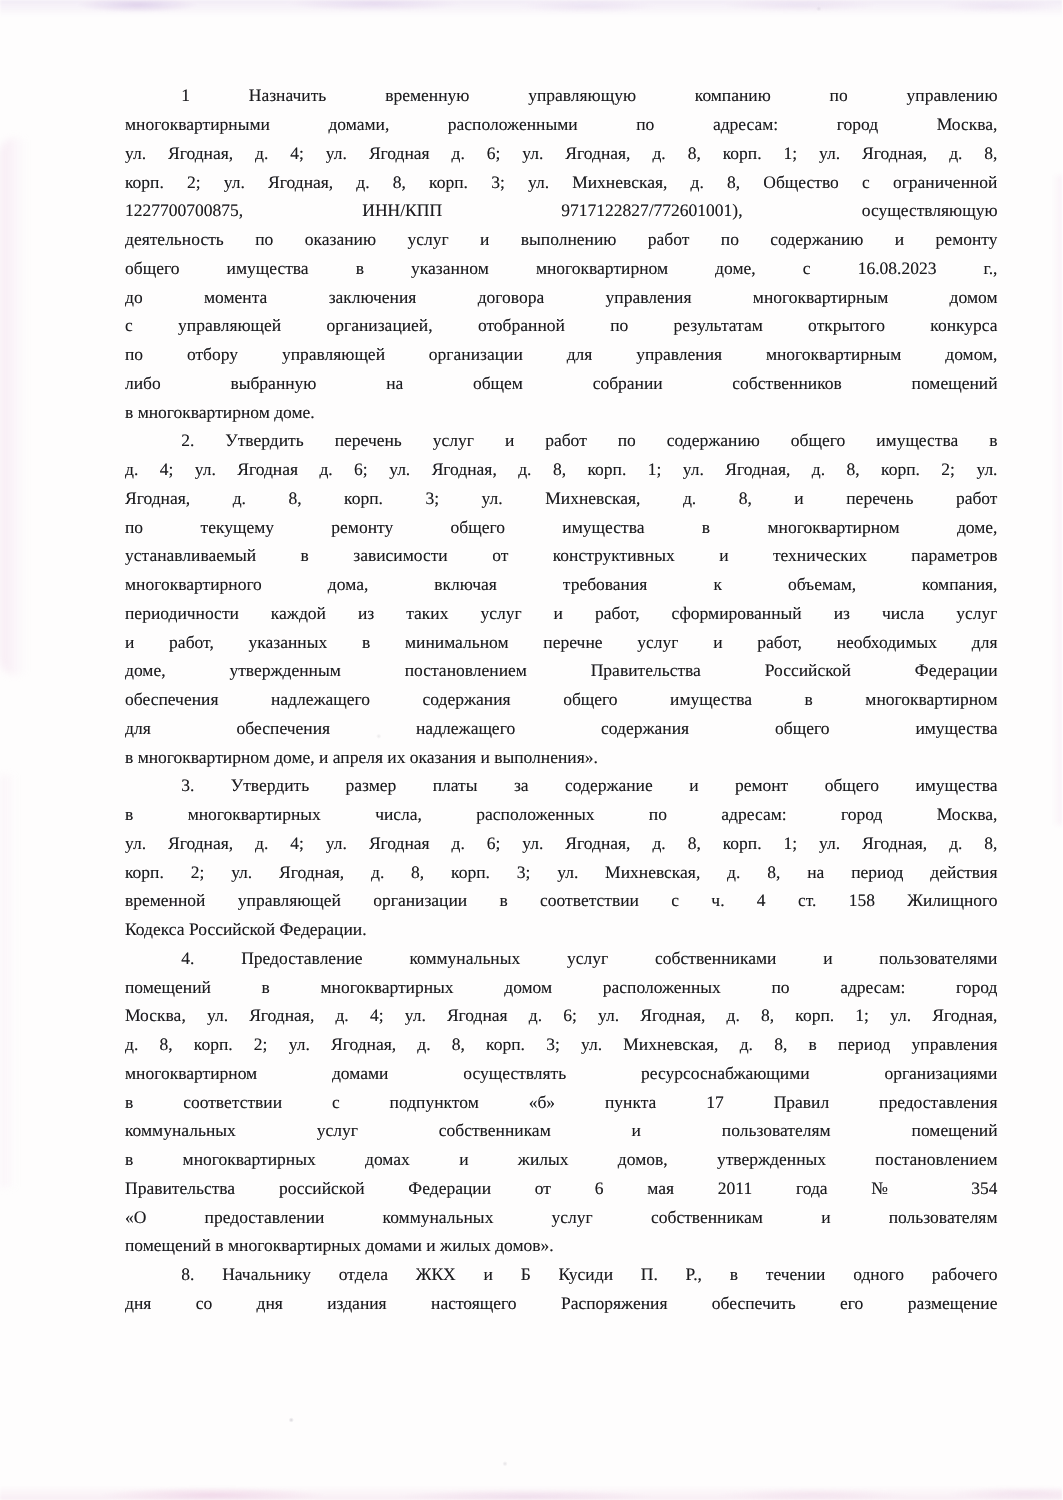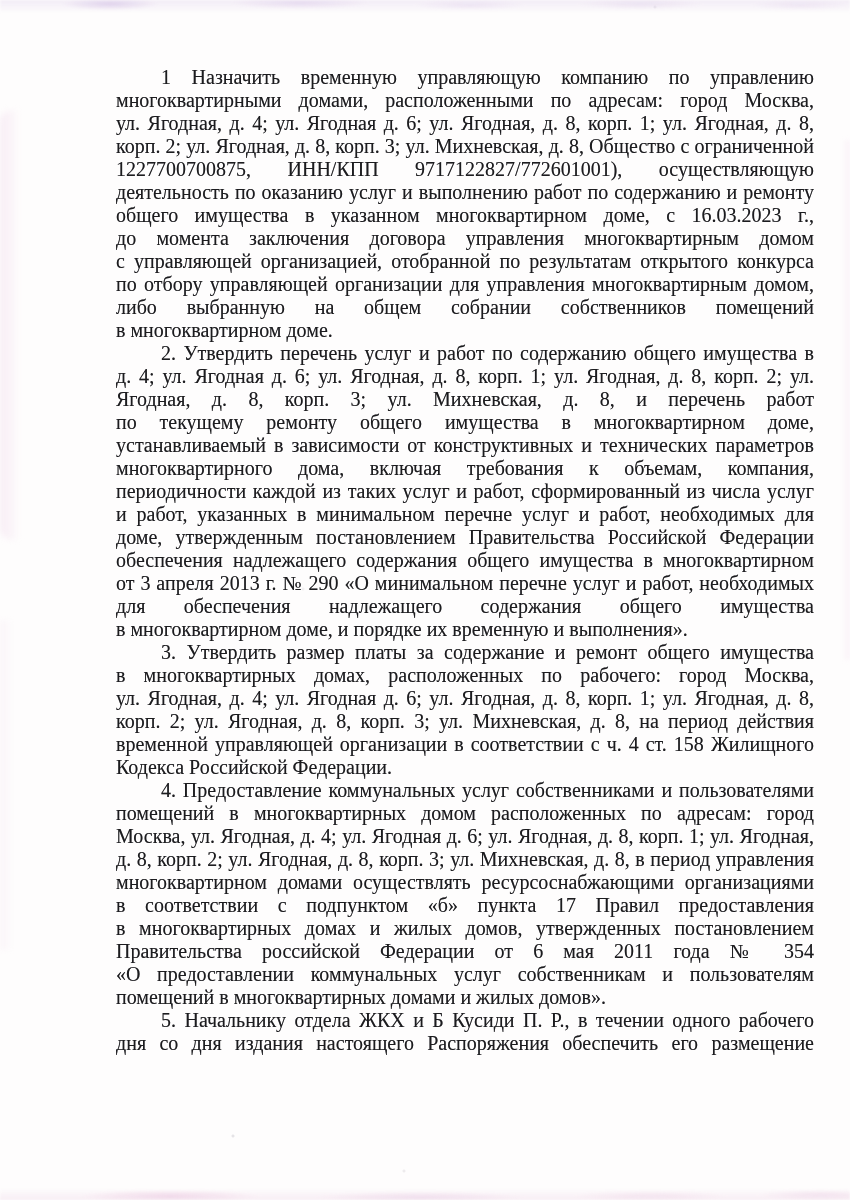--- a/index.html
+++ b/index.html
@@ -59,24 +59,24 @@
     filter: blur(3px);
   }
   .artifact.right {
     right: 0; top: 140px; width: 8px; height: 520px;
     background: linear-gradient(to left, rgba(240,212,236,.30), rgba(255,255,255,0));
     filter: blur(2px);
   }
   
   .doc {
     position: absolute;
-    left: 116px;
+    left: 100px;
     top: 66px;
     width: 698px;
-    font-size: 20px;
+    font-size: 14px;
     line-height: 23px;
     color: #1c1c1f;
     text-shadow: 0 0 0.5px rgba(25,25,30,.45);
   }
   .para { margin: 0; }
   .line {
     display: block;
     height: 23px;
     overflow: hidden;
     text-align: justify;
@@ -95,60 +95,60 @@
   <div class="artifact right"></div>
   <div class="artifact bottom"></div>
   <main class="doc">
       <p class="para">
         <span class="line indent">1 Назначить временную управляющую компанию по управлению</span>
         <span class="line">многоквартирными домами, расположенными по адресам: город Москва,</span>
         <span class="line">ул. Ягодная, д. 4; ул. Ягодная д. 6; ул. Ягодная, д. 8, корп. 1; ул. Ягодная, д. 8,</span>
         <span class="line">корп. 2; ул. Ягодная, д. 8, корп. 3; ул. Михневская, д. 8, Общество с ограниченной</span>
         <span class="line">1227700700875, ИНН/КПП 9717122827/772601001), осуществляющую</span>
         <span class="line">деятельность по оказанию услуг и выполнению работ по содержанию и ремонту</span>
-        <span class="line">общего имущества в указанном многоквартирном доме, с 16.03.2023 г.,</span>
+        <span class="line">общего имущества в указанном многоквартирном доме, с 16.08.2023 г.,</span>
         <span class="line">до момента заключения договора управления многоквартирным домом</span>
         <span class="line">с управляющей организацией, отобранной по результатам открытого конкурса</span>
         <span class="line">по отбору управляющей организации для управления многоквартирным домом,</span>
         <span class="line">либо выбранную на общем собрании собственников помещений</span>
         <span class="line last">в многоквартирном доме.</span>
       </p>
       <p class="para">
         <span class="line indent">2. Утвердить перечень услуг и работ по содержанию общего имущества в</span>
         <span class="line">д. 4; ул. Ягодная д. 6; ул. Ягодная, д. 8, корп. 1; ул. Ягодная, д. 8, корп. 2; ул.</span>
         <span class="line">Ягодная, д. 8, корп. 3; ул. Михневская, д. 8, и перечень работ</span>
         <span class="line">по текущему ремонту общего имущества в многоквартирном доме,</span>
         <span class="line">устанавливаемый в зависимости от конструктивных и технических параметров</span>
         <span class="line">многоквартирного дома, включая требования к объемам, компания,</span>
         <span class="line">периодичности каждой из таких услуг и работ, сформированный из числа услуг</span>
         <span class="line">и работ, указанных в минимальном перечне услуг и работ, необходимых для</span>
         <span class="line">доме, утвержденным постановлением Правительства Российской Федерации</span>
         <span class="line">обеспечения надлежащего содержания общего имущества в многоквартирном</span>
-        <span class="line">от 3 апреля 2013 г. № 290 «О минимальном перечне услуг и работ, необходимых</span>
         <span class="line">для обеспечения надлежащего содержания общего имущества</span>
-        <span class="line last">в многоквартирном доме, и порядке их временную и выполнения».</span>
+        <span class="line last">в многоквартирном доме, и апреля их оказания и выполнения».</span>
       </p>
       <p class="para">
         <span class="line indent">3. Утвердить размер платы за содержание и ремонт общего имущества</span>
-        <span class="line">в многоквартирных домах, расположенных по рабочего: город Москва,</span>
+        <span class="line">в многоквартирных числа, расположенных по адресам: город Москва,</span>
         <span class="line">ул. Ягодная, д. 4; ул. Ягодная д. 6; ул. Ягодная, д. 8, корп. 1; ул. Ягодная, д. 8,</span>
         <span class="line">корп. 2; ул. Ягодная, д. 8, корп. 3; ул. Михневская, д. 8, на период действия</span>
         <span class="line">временной управляющей организации в соответствии с ч. 4 ст. 158 Жилищного</span>
         <span class="line last">Кодекса Российской Федерации.</span>
       </p>
       <p class="para">
         <span class="line indent">4. Предоставление коммунальных услуг собственниками и пользователями</span>
         <span class="line">помещений в многоквартирных домом расположенных по адресам: город</span>
         <span class="line">Москва, ул. Ягодная, д. 4; ул. Ягодная д. 6; ул. Ягодная, д. 8, корп. 1; ул. Ягодная,</span>
         <span class="line">д. 8, корп. 2; ул. Ягодная, д. 8, корп. 3; ул. Михневская, д. 8, в период управления</span>
         <span class="line">многоквартирном домами осуществлять ресурсоснабжающими организациями</span>
         <span class="line">в соответствии с подпунктом «б» пункта 17 Правил предоставления</span>
+        <span class="line">коммунальных услуг собственникам и пользователям помещений</span>
         <span class="line">в многоквартирных домах и жилых домов, утвержденных постановлением</span>
         <span class="line">Правительства российской Федерации от 6 мая 2011 года № 354</span>
         <span class="line">«О предоставлении коммунальных услуг собственникам и пользователям</span>
         <span class="line last">помещений в многоквартирных домами и жилых домов».</span>
       </p>
       <p class="para">
-        <span class="line indent">5. Начальнику отдела ЖКХ и Б Кусиди П. Р., в течении одного рабочего</span>
+        <span class="line indent">8. Начальнику отдела ЖКХ и Б Кусиди П. Р., в течении одного рабочего</span>
         <span class="line">дня со дня издания настоящего Распоряжения обеспечить его размещение</span>
       </p>
     </main>
 </div>
 
 </body></html>

